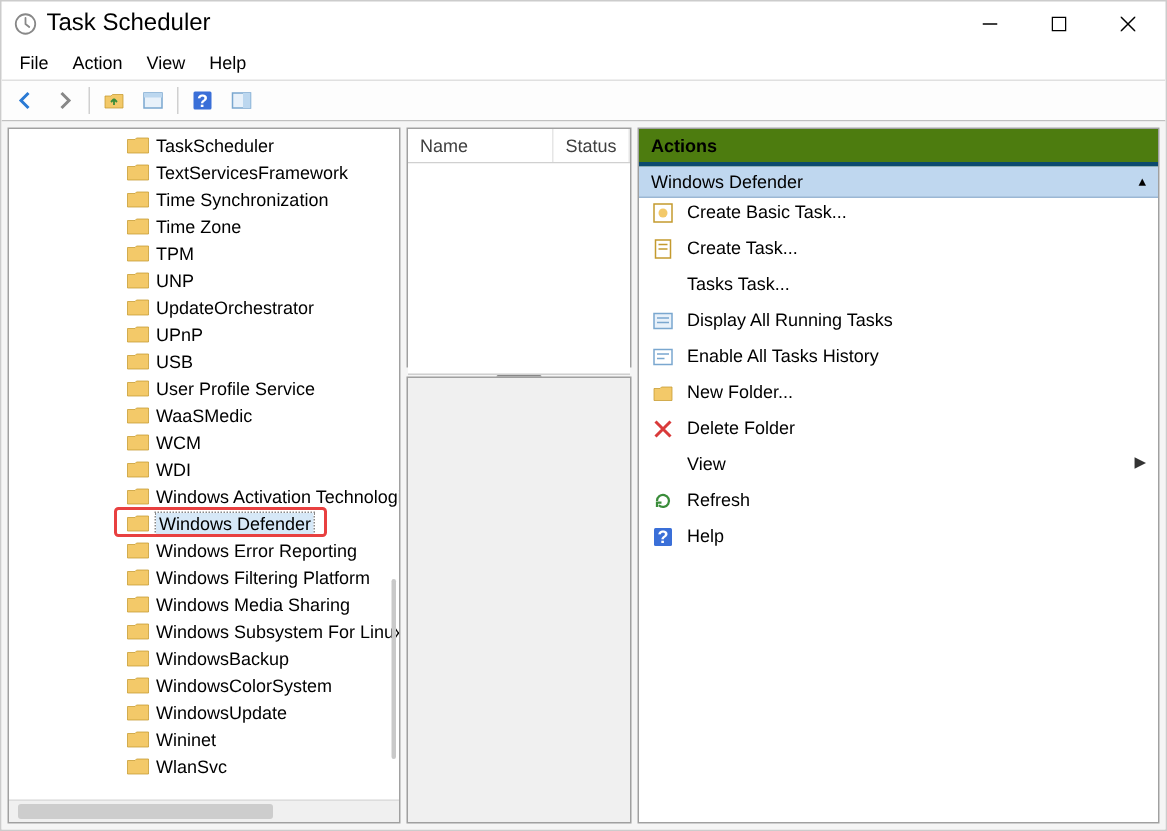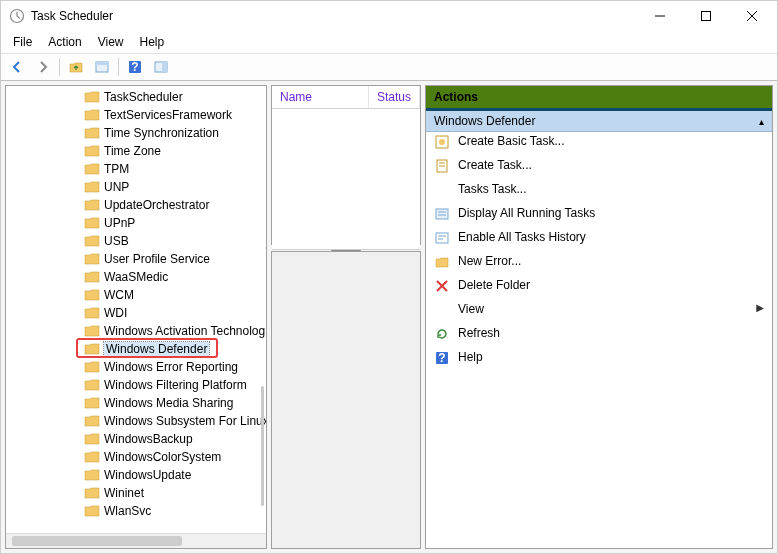--- a/index.html
+++ b/index.html
@@ -1,21 +1,21 @@
 <!DOCTYPE html>
 <html><head>
 <meta charset="utf-8">
 <style>
 * { margin: 0; padding: 0; box-sizing: border-box; font-family: "Segoe UI", Tahoma, sans-serif; font-size: 12px; }
 body { background: #fff; width: 778px; height: 554px; overflow: hidden; display: flex; flex-direction: column; border: 1px solid #ccc; }
 
 
 .titlebar { display: flex; align-items: center; height: 30px; padding: 0 2px 0 8px; }
 .titlebar-icon { width: 16px; height: 16px; margin-right: 6px; color: #666; }
-.titlebar-text { flex: 1; font-size: 12px; }
+.titlebar-text { flex: 1; font-size: 16px; }
 .win-controls { display: flex; }
 .win-btn { width: 46px; height: 30px; display: flex; align-items: center; justify-content: center; color: #000; }
 .win-btn svg { width: 10px; height: 10px; }
 
 
 .menubar { display: flex; height: 22px; align-items: center; padding: 0 4px; }
 .menubar-item { padding: 2px 8px; cursor: default; }
 
 
 .toolbar { display: flex; height: 28px; align-items: center; border-top: 1px solid #e0e0e0; border-bottom: 1px solid #c0c0c0; padding: 2px 4px; gap: 2px; background:#fdfdfd; }
@@ -35,21 +35,21 @@
 .highlight-box { position: absolute; border: 2px solid #e84040; border-radius: 3px; pointer-events: none; }
 
 .tree-hscroll { height: 15px; border-top: 1px solid #ddd; background: #f0f0f0; display:flex; align-items:center; }
 .tree-hscroll-thumb { height: 10px; width: 170px; margin-left: 6px; background: #cdcdcd; border-radius: 2px; }
 
 .tree-vscroll { position: absolute; right: 2px; top: 300px; width: 3px; height: 120px; background: #c9c9c9; border-radius: 2px; }
 
 
 .mid-pane { width: 150px; display: flex; flex-direction: column; }
 .list-header { display: flex; border-bottom: 1px solid #d0d0d0; background: #fff; }
-.list-col { padding: 4px 8px; border-right: 1px solid #e6e6e6; font-size: 12px; color: #6d28d9; }
+.list-col { padding: 4px 8px; border-right: 1px solid #e6e6e6; font-size: 12px; color: #404040; }
 .list-col:first-child { flex: 1; }
 .list-body { flex: 1; background: #fff; min-height: 140px; }
 .list-drag { height: 8px; border-top: 1px solid #d0d0d0; display:flex; justify-content:center; align-items:center; }
 .list-drag::after { content:""; width:30px; height:2px; background:#888; border-radius:1px; }
 .mid-lower { flex: 1; background: #f0f0f0; border-top: 1px solid #a0a0a0; margin-top: 4px; }
 
 
 .actions-pane { flex: 1; display: flex; flex-direction: column; }
 .actions-title { padding: 4px 8px; font-weight: 600; border-bottom: 3px solid #0c4a6e; background:#4d7c0f; }
 .actions-header { background: #bfd7ef; padding: 3px 8px; border-bottom: 1px solid #9bb7d4; display:flex; align-items:center; }
@@ -352,21 +352,21 @@
             </svg>
           </span>
         <span>Enable All Tasks History</span>
       </div>
       <div class="action-item">
         <span class="ico">
             <svg viewBox="0 0 16 16">
               <path class="folder-svg" d="M2 5h4l1-1h7v9H2z"></path>
             </svg>
           </span>
-        <span>New Error...</span>
+        <span>New Folder...</span>
       </div>
       <div class="action-item">
         <span class="ico">
             <svg viewBox="0 0 16 16">
               <path d="M3 3l10 10M13 3L3 13" stroke="#d93a3a" stroke-width="2"></path>
             </svg>
           </span>
         <span>Delete Folder</span>
       </div>
       <div class="action-item">

